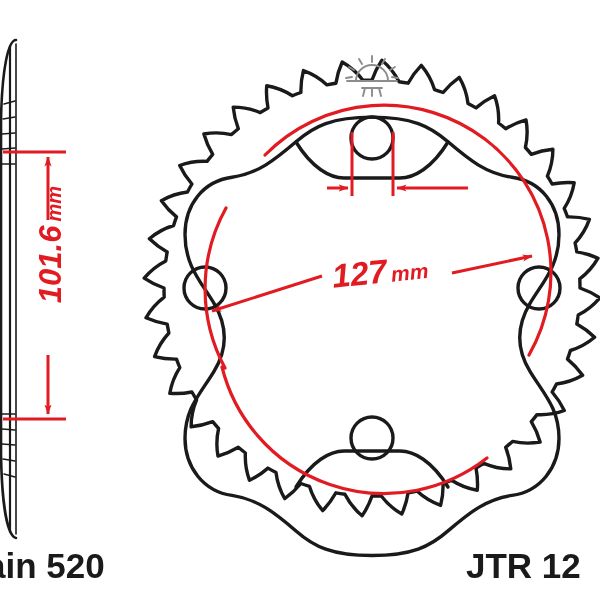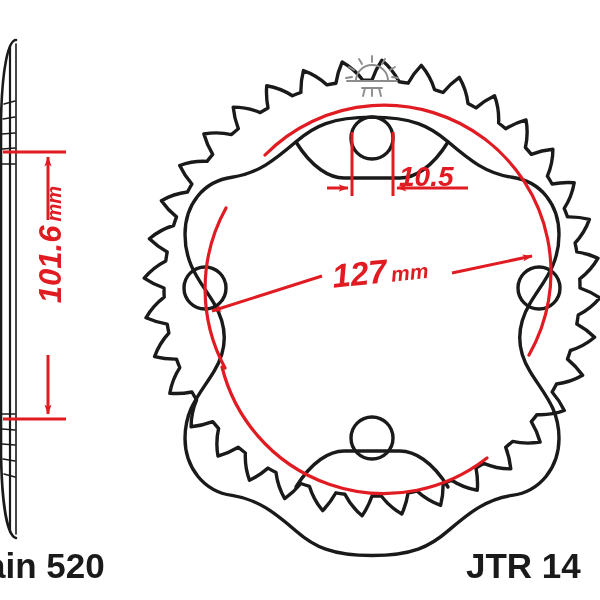--- a/index.html
+++ b/index.html
@@ -186,27 +186,26 @@
       <path d="M 395 67 L 390 70"></path>
       <path d="M 346 78 L 352 77"></path>
       <path d="M 398 78 L 392 77"></path>
       <path d="M 362 88 L 382 88"></path>
       <path d="M 365 88 L 363 96"></path>
       <path d="M 379 88 L 381 96"></path>
       <path d="M 372 88 L 372 96"></path>
     </g>
   </svg>
 
-  <div class="label dim-text" id="dim-105">10.5</div>
 
   <div class="label dim-text" id="dim-127-wrap">
     <span class="dim-inline" id="dim-127-value">127</span><span class="dim-inline" id="dim-127-unit">mm</span>
   </div>
 
   <div class="label dim-text" id="dim-1016-wrap">
     <span class="dim-inline" id="dim-1016-value">101.6</span><span class="dim-inline" id="dim-1016-unit">mm</span>
   </div>
 
   <div class="label bottom-text" id="chain-label">ain 520</div>
 
-  <div class="label bottom-text" id="part-label">JTR 14</div>
+  <div class="label bottom-text" id="part-label">JTR 12</div>
 
 </div>
 
 </body></html>

